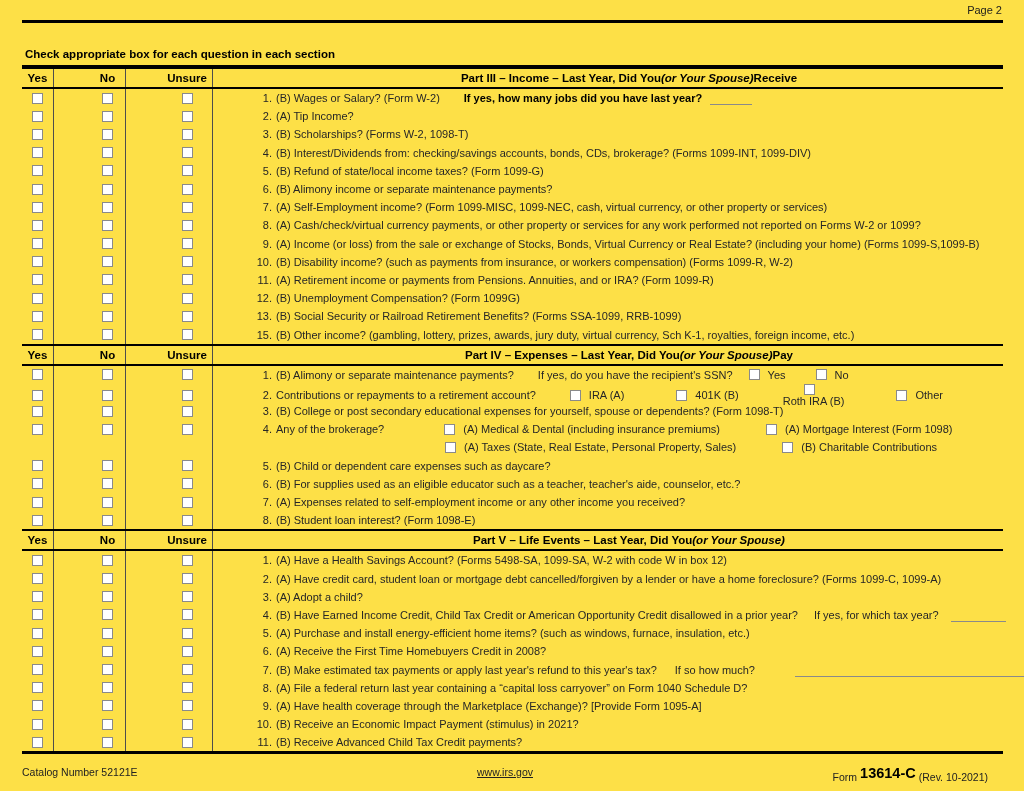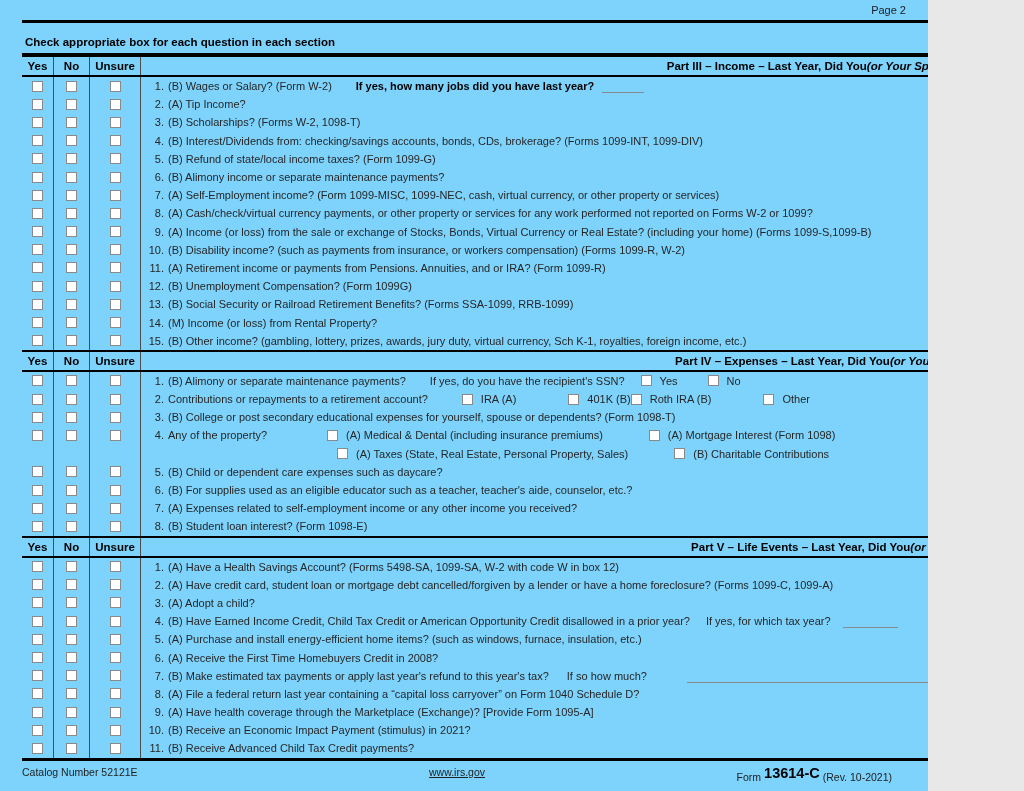--- a/index.html
+++ b/index.html
@@ -1,37 +1,37 @@
 <!DOCTYPE html>
 <html><head>
 <meta charset="utf-8">
 <style>
   * { box-sizing: border-box; margin: 0; padding: 0; }
   body { background: #e8e8e8; font-family: "Liberation Sans", sans-serif; }
   .page {
-    position: relative; width: 928px; height: 791px; background: #7dd3fc;
+    position: relative; width: 1024px; height: 791px; background: #fde047;
     color: #1c1c1c; overflow: hidden;
   }
   .page-label { position: absolute; top: 4px; right: 22px; font-size: 11px; color: #1c1c1c; }
   .sheet {
     position: absolute; top: 20px; left: 22px; width: 981px;
     border-top: 3px solid #000; border-bottom: 3px solid #000;
   }
   .instr-row {
     font-weight: bold; font-size: 11.5px; color: #000;
-    padding: 13px 0 5px 3px; border-bottom: 2px solid #000;
-  }
-  .hdr-row, .q-row { display: grid; grid-template-columns: 32px 36px 51px 1fr; }
+    padding: 13px 0 5px 3px; border-bottom: 2px solid #000; margin-top: 12px;
+  }
+  .hdr-row, .q-row { display: grid; grid-template-columns: 32px 36px 51px 1fr; gap: 36px; }
   .hdr-row { height: 22px; align-items: center; border-top: 2px solid #000; border-bottom: 2.5px solid #000; }
   .sheet > .hdr-row:first-child { border-top: none; }
   .hcell {
     font-weight: bold; font-size: 11.5px; color: #000; text-align: center;
     height: 100%; display: flex; align-items: center; justify-content: center;
   }
-  .hcell-title { justify-content: flex-end; padding-left: 6px; white-space: nowrap; }
+  .hcell-title { justify-content: center; padding-left: 6px; white-space: nowrap; }
   .title-italic { font-style: italic; }
   .col-sep { border-right: 1px solid #4d4d4d; }
   .q-row { height: 18.2px; }
   .cell { height: 100%; display: flex; align-items: center; justify-content: center; }
   .qcell {
     justify-content: flex-start; padding-left: 6px; font-size: 11px;
     white-space: nowrap; color: #262626;
   }
   .qnum { width: 17px; text-align: right; margin-right: 4px; flex: none; }
   .cb {
@@ -274,35 +274,20 @@
         <div class="cell col-sep">
           <span class="cb"></span>
         </div>
         <div class="cell col-sep">
           <span class="cb"></span>
         </div>
         <div class="cell col-sep">
           <span class="cb"></span>
         </div>
         <div class="cell qcell">
-          <span class="qnum">14.</span>
-          <span class="seg">(M) Income (or loss) from Rental Property?</span>
-        </div>
-      </div>
-      <div class="q-row">
-        <div class="cell col-sep">
-          <span class="cb"></span>
-        </div>
-        <div class="cell col-sep">
-          <span class="cb"></span>
-        </div>
-        <div class="cell col-sep">
-          <span class="cb"></span>
-        </div>
-        <div class="cell qcell">
           <span class="qnum">15.</span>
           <span class="seg">(B) Other income? (gambling, lottery, prizes, awards, jury duty, virtual currency, Sch K-1, royalties, foreign income, etc.)</span>
         </div>
       </div>
       <div class="hdr-row">
         <div class="hcell col-sep col-yes">Yes</div>
         <div class="hcell col-sep col-no">No</div>
         <div class="hcell col-sep col-unsure">Unsure</div>
         <div class="hcell hcell-title">
           <span>Part IV – Expenses – Last Year, Did You </span>
@@ -348,21 +333,21 @@
           <span class="qnum">2.</span>
           <span class="seg">Contributions or repayments to a retirement account?</span>
           <span class="inline-opt" style="margin-left: 34px;">
             <span class="cb"></span>
             <span class="opt-label">IRA (A)</span>
           </span>
           <span class="inline-opt" style="margin-left: 52px;">
             <span class="cb"></span>
             <span class="opt-label">401K (B)</span>
           </span>
-          <span class="inline-opt" style="">
+          <span class="inline-opt" style="margin-left: 36px; flex-direction: column;">
             <span class="cb"></span>
             <span class="opt-label">Roth IRA (B)</span>
           </span>
           <span class="inline-opt" style="margin-left: 52px;">
             <span class="cb"></span>
             <span class="opt-label">Other</span>
           </span>
         </div>
       </div>
       <div class="q-row">
@@ -385,21 +370,21 @@
           <span class="cb"></span>
         </div>
         <div class="cell col-sep">
           <span class="cb"></span>
         </div>
         <div class="cell col-sep">
           <span class="cb"></span>
         </div>
         <div class="cell qcell">
           <span class="qnum">4.</span>
-          <span class="seg">Any of the property?</span>
+          <span class="seg">Any of the brokerage?</span>
           <span class="inline-opt" style="margin-left: 60px;">
             <span class="cb"></span>
             <span class="opt-label">(A) Medical &amp; Dental (including insurance premiums)</span>
           </span>
           <span class="inline-opt" style="margin-left: 46px;">
             <span class="cb"></span>
             <span class="opt-label">(A) Mortgage Interest (Form 1098)</span>
           </span>
         </div>
       </div>

